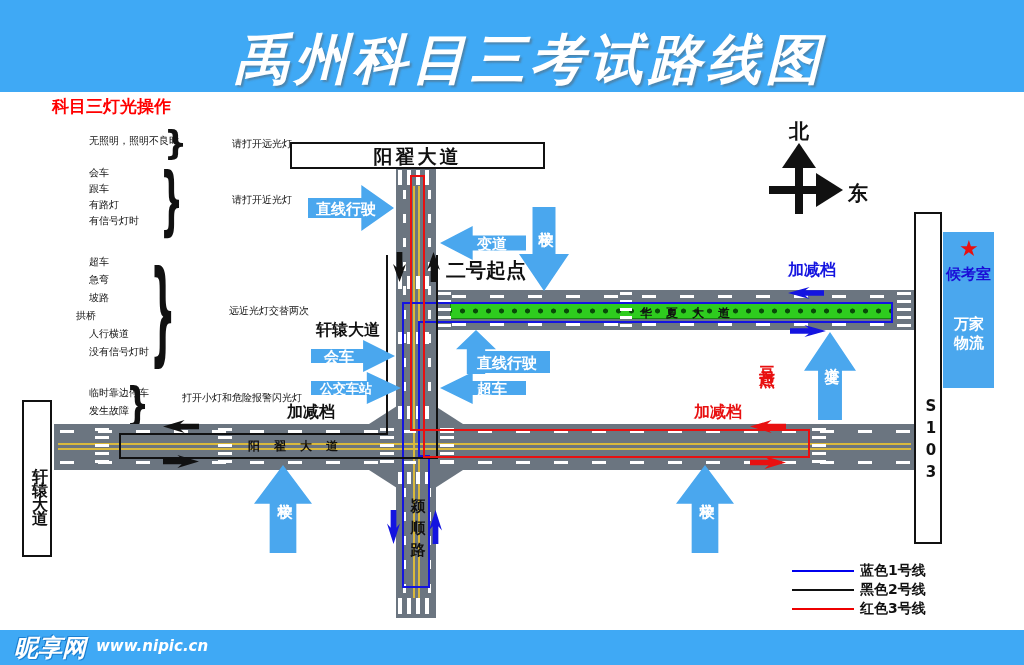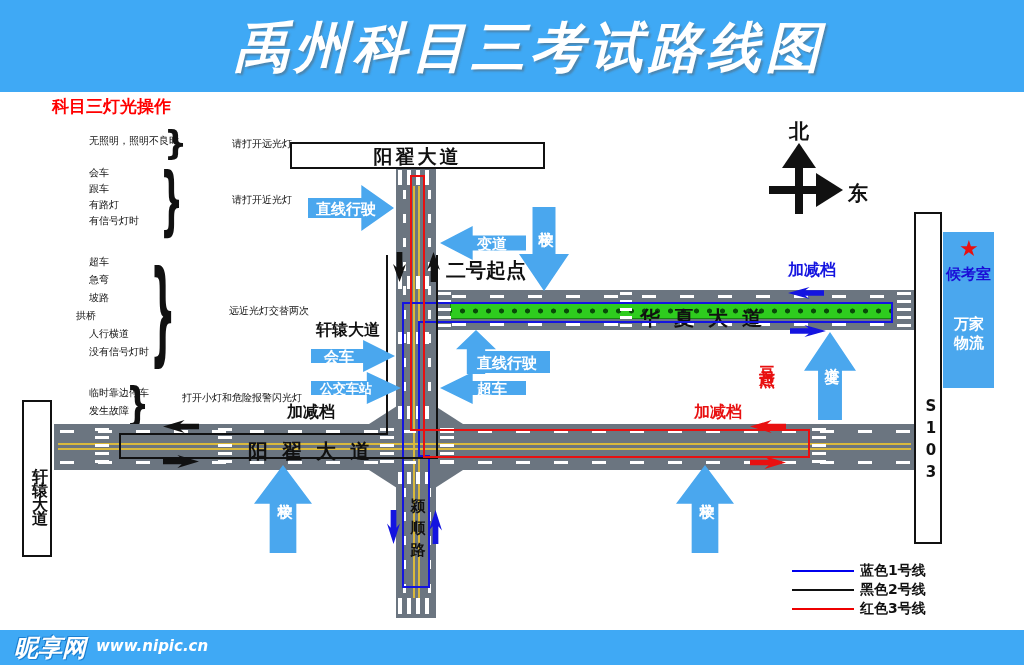--- a/index.html
+++ b/index.html
@@ -1,42 +1,42 @@
 <!DOCTYPE html>
 <html><head>
 <meta charset="utf-8">
 <style>
   html,body{margin:0;padding:0;background:#ffffff;}
   body{font-family:"DejaVu Sans","Liberation Sans",sans-serif;}
   #stage{position:relative;width:1024px;height:665px;background:#ffffff;overflow:hidden;}
   .abs{position:absolute;}
   
   .banner{left:0;top:0;width:1024px;height:92px;background:#3FA9F5;}
-  .title{left:0;top:0;width:1024px;height:92px;line-height:96px;text-align:center;padding-left:36px;box-sizing:border-box;
+  .title{left:0;top:12px;width:1024px;height:92px;line-height:96px;text-align:center;padding-left:36px;box-sizing:border-box;
          color:#fff;font-size:54px;font-weight:bold;font-style:italic;letter-spacing:5px;text-shadow:2px 2px 2px rgba(90,90,90,.45);white-space:nowrap;}
   .subtitle{left:52px;top:95px;color:#ff0000;font-size:17px;font-weight:bold;}
   .footer{left:0;top:630px;width:1024px;height:35px;background:#3FA9F5;}
   .wm-site{left:14px;top:632px;color:#fff;font-size:24px;font-weight:bold;font-style:italic;text-shadow:1px 1px 0 #1b7fd0,-1px -1px 0 #1b7fd0;}
   .wm-url{left:96px;top:637px;color:#fff;font-size:15px;font-weight:bold;font-style:italic;}
   .idbox{left:777px;top:631px;width:245px;height:16px;background:rgba(140,146,152,.88);color:#fff;font-size:11px;line-height:16px;text-align:center;}
   
   .rule{color:#111;font-size:10px;font-weight:normal;line-height:16px;white-space:nowrap;margin-left:36px;}
   .rule3{line-height:18px;}
   .brace{color:#111;font-weight:bold;font-size:36px;transform-origin:top left;}
   
   .road{background:#6B7580;}
   .xw-v{background:repeating-linear-gradient(90deg,#fff 0 4px,rgba(0,0,0,0) 4px 9px);}
   .xw-h{background:repeating-linear-gradient(180deg,#fff 0 3.5px,rgba(0,0,0,0) 3.5px 8px);}
   .dash-v{width:3px;background:repeating-linear-gradient(180deg,#fff 0 9px,rgba(0,0,0,0) 9px 24px);}
   .dash-h{height:3px;background:repeating-linear-gradient(90deg,#fff 0 14px,rgba(0,0,0,0) 14px 38px);}
   .yline-v{width:3px;background:none;border-left:2px solid #D9B93C;border-right:2px solid #D9B93C;}
   .yline-h{height:3px;background:none;border-top:2px solid #D9B93C;border-bottom:2px solid #D9B93C;}
   .green-strip{background:#2ECC1E;border:1px solid #15860f;box-sizing:border-box;
       background-image:radial-gradient(circle,#084d08 2.2px,rgba(0,0,0,0) 2.8px);background-size:13px 16px;background-position:5px 50%;}
-  .roadtext{color:#111;font-size:20px;font-weight:bold;letter-spacing:14px;white-space:nowrap;}
+  .roadtext{color:#111;font-size:12px;font-weight:bold;letter-spacing:14px;white-space:nowrap;}
   .signbox{background:#fff;border:2px solid #111;box-sizing:border-box;}
   .vtext{writing-mode:vertical-rl;text-orientation:upright;}
   
   .rl-b{background:#1414E0;}
   .rl-k{background:#111111;}
   .rl-r{background:#E81010;}
   
   .bigarrow{background:#4AA7EE;}
   .ar-right{clip-path:polygon(0 28%,62% 28%,62% 0,100% 50%,62% 100%,62% 72%,0 72%);}
   .ar-left{clip-path:polygon(100% 28%,38% 28%,38% 0,0 50%,38% 100%,38% 72%,100% 72%);}

